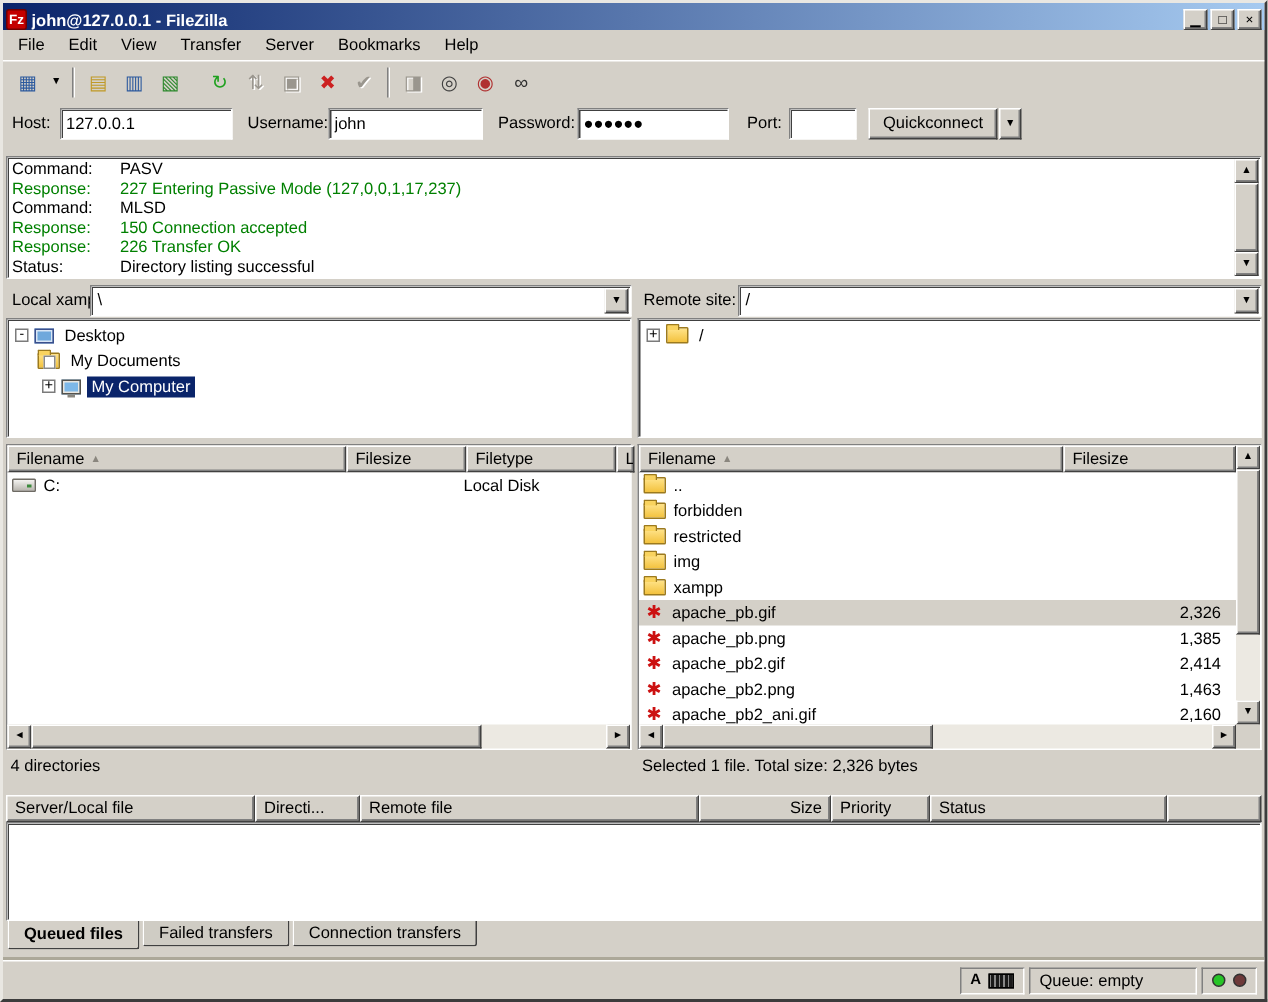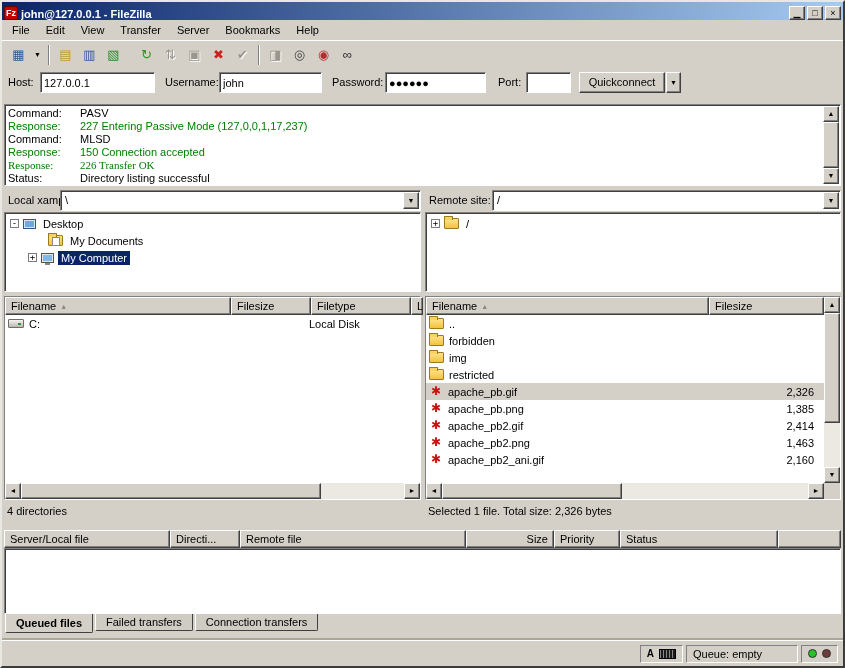--- a/index.html
+++ b/index.html
@@ -234,21 +234,21 @@
     <input class="qfield" style="left: 524px; width: 45px;" value="">
     <div class="qbtn r3" id="qc-btn">Quickconnect</div>
     <div class="qbtn r3" id="qc-drop">▼</div>
   </div>
 
   <div id="log">
     <div class="logline" style="color: rgb(0, 0, 0);"><span class="llabel">Command:</span><span>PASV</span></div>
     <div class="logline" style="color: rgb(0, 128, 0);"><span class="llabel">Response:</span><span>227 Entering Passive Mode (127,0,0,1,17,237)</span></div>
     <div class="logline" style="color: rgb(0, 0, 0);"><span class="llabel">Command:</span><span>MLSD</span></div>
     <div class="logline" style="color: rgb(0, 128, 0);"><span class="llabel">Response:</span><span>150 Connection accepted</span></div>
-    <div class="logline" style="color: rgb(0, 128, 0); font-family: Liberation Serif, serif;"><span class="llabel">Response:</span><span>226 Transfer OK</span></div>
+    <div class="logline" style="color: rgb(0, 128, 0);"><span class="llabel">Response:</span><span>226 Transfer OK</span></div>
     <div class="logline" style="color: rgb(0, 0, 0);"><span class="llabel">Status:</span><span>Directory listing successful</span></div>
     <div class="vscroll-log">
       <div class="sbtn r3" style="top:0;left:0">▲</div>
       <div class="sthumb r3" style="top:16px;left:0;width:16px;height:46px"></div>
       <div class="sbtn r3" style="bottom:0;left:0">▼</div>
     </div>
   </div>
 
   <span class="pane-label" id="local-site-label">Local xampp:</span>
   <div class="combo s3" id="local-combo">
@@ -260,21 +260,21 @@
     <span>/</span>
     <div class="combo-btn r3">▼</div>
   </div>
 
   <div class="tree" id="local-tree">
     <div class="trow" style="padding-left:5px">
       <span class="expander">-</span>
       <span class="icon-desktop"></span>
       <span class="tlabel">Desktop</span>
     </div>
-    <div class="trow" style="padding-left:43px">
+    <div class="trow" style="padding-left:20px">
       <span class="icon-folder icon-mydocs"></span>
       <span class="tlabel">My Documents</span>
     </div>
     <div class="trow" style="padding-left:23px">
       <span class="expander">+</span>
       <span class="icon-computer"></span>
       <span class="tlabel sel">My Computer</span>
     </div>
   </div>
 
@@ -333,26 +333,31 @@
           <span class="fname">..</span>
           <span class="fsize"></span>
         </div>
       <div class="lrow">
           <span class="icon-folder ficon"></span>
           <span class="fname">forbidden</span>
           <span class="fsize"></span>
         </div>
       <div class="lrow">
           <span class="icon-folder ficon"></span>
+          <span class="fname">restricted</span>
+          <span class="fsize"></span>
+        </div>
+      <div class="lrow">
+          <span class="icon-folder ficon"></span>
           <span class="fname">img</span>
           <span class="fsize"></span>
         </div>
       <div class="lrow">
           <span class="icon-folder ficon"></span>
-          <span class="fname">restricted</span>
+          <span class="fname">xampp</span>
           <span class="fsize"></span>
         </div>
       <div class="lrow sel">
           <span class="icon-img ficon">✱</span>
           <span class="fname">apache_pb.gif</span>
           <span class="fsize">2,326</span>
         </div>
       <div class="lrow">
           <span class="icon-img ficon">✱</span>
           <span class="fname">apache_pb.png</span>

